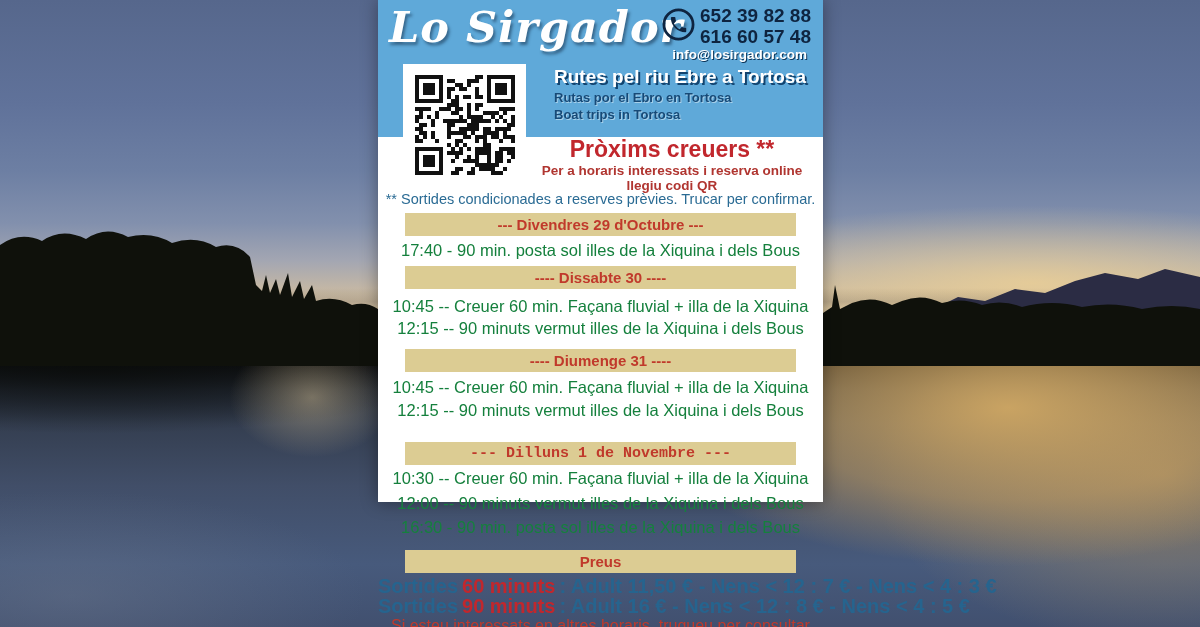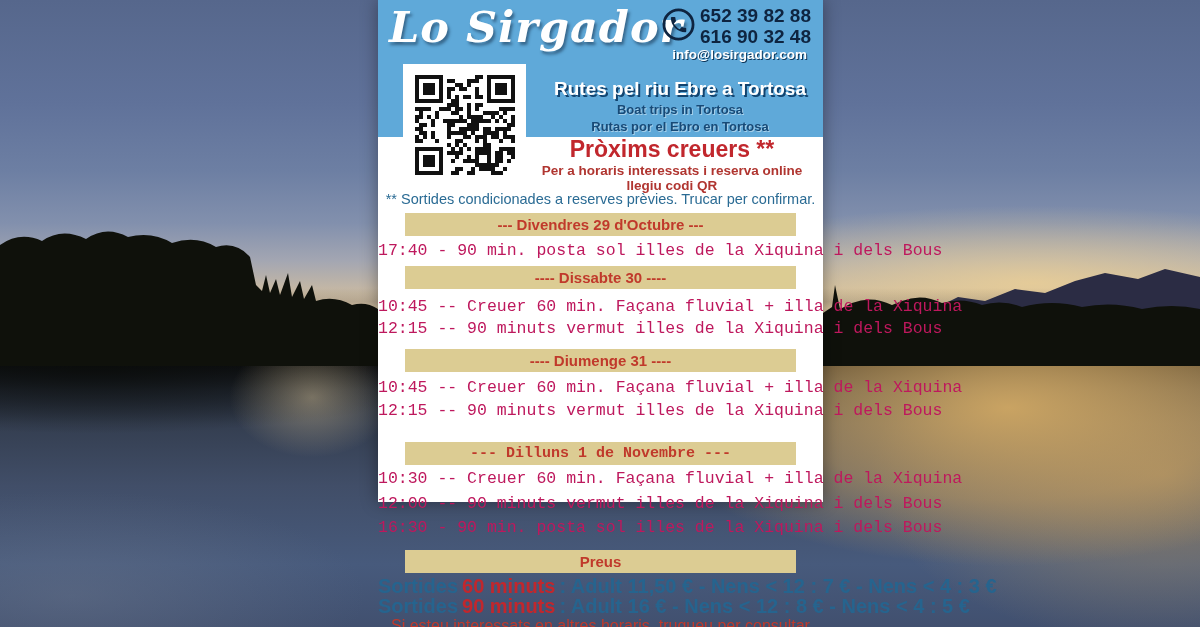--- a/index.html
+++ b/index.html
@@ -29,38 +29,38 @@
   .flyer{position:absolute;left:378px;top:0;width:445px;height:502px;background:#ffffff;
     box-shadow:0 0 16px rgba(0,0,0,.38);}
   .flyer-header{position:absolute;left:0;top:0;width:445px;height:137px;background:#5fa9d9;}
   .logo{position:absolute;left:11px;top:2px;font-family:"DejaVu Serif",serif;font-style:italic;font-weight:bold;
     font-size:43px;color:#ffffff;text-shadow:2px 3px 3px rgba(16,39,66,.5);letter-spacing:1px;white-space:nowrap;}
   .contact{position:absolute;right:12px;top:5px;display:flex;align-items:flex-start;}
   .phone-icon{width:33px;height:33px;margin:3px 5px 0 0;flex:none;}
   .phones{text-align:right;font-weight:bold;font-size:19px;line-height:21px;color:#0e2440;white-space:nowrap;}
   .email{position:absolute;right:16px;top:47px;font-weight:bold;font-size:13.5px;color:#ffffff;
     text-shadow:1px 1px 0 #0e3558;white-space:nowrap;}
-  .taglines{position:absolute;right:17px;top:66px;text-align:center;margin-top:12px;}
+  .taglines{position:absolute;right:17px;top:66px;text-align:left;}
   .tag-ca{font-weight:bold;font-size:19px;color:#ffffff;text-shadow:2px 2px 0 #12436e;white-space:nowrap;}
   .tag-sm{font-weight:bold;font-size:13px;color:#174a77;text-shadow:1px 1px 0 rgba(255,255,255,.45);
     margin-top:2px;white-space:nowrap;}
 
   .qr-box{position:absolute;left:25px;top:64px;width:123px;height:122px;background:#ffffff;
     display:flex;align-items:center;justify-content:center;}
   .qr-box svg{width:100px;height:100px;display:block;}
 
   .intro{position:absolute;left:150px;top:136px;width:288px;text-align:center;}
   .intro-title{font-weight:bold;font-size:23px;color:#c1272d;white-space:nowrap;}
   .intro-sub{font-weight:bold;font-size:13.5px;line-height:15px;color:#b03530;}
   .note{position:absolute;left:0;top:191px;width:445px;text-align:center;font-size:14.5px;color:#2a6b94;}
 
   .schedule{position:absolute;left:0;top:213px;width:445px;text-align:center;}
   .band{margin:0 27px;height:23px;line-height:23px;background:#dccc93;color:#c0392b;
     font-weight:bold;font-size:15px;}
-  .row{font-size:16.5px;line-height:19px;color:#be185d;white-space:nowrap;font-family:Liberation Mono, monospace;}
+  .row{font-size:16.5px;line-height:19px;color:#15803d;white-space:nowrap;}
   .price{font-size:20px;line-height:16px;font-weight:bold;color:#26648e;white-space:nowrap;}
   .price .duration{color:#c1272d;margin:0 4px;}
   .footer-note{font-size:16px;line-height:19px;color:#c0392b;white-space:nowrap;}
   .mt2{margin-top:2px;}.mt3{margin-top:3px;}.mt4{margin-top:4px;}.mt5{margin-top:5px;}
   .mt6{margin-top:6px;text-align:center;}.mt8{margin-top:8px;}.mt10{margin-top:22px;font-family:Liberation Mono, monospace;}.mt11{margin-top:11px;}.mt13{margin-top:13px;}
 </style>
 </head>
 <body>
 
 <div class="stage">
@@ -84,30 +84,30 @@
     <div class="flyer-header">
       <div class="logo">Lo Sirgador</div>
 
       <div class="contact">
         <svg class="phone-icon" viewBox="0 0 24 24">
           <circle cx="12" cy="12" r="10.6" fill="none" stroke="#0e2440" stroke-width="2"></circle>
           <path fill="#0e2440" transform="translate(4.6,4.6) scale(0.62)" d="M6.6 10.8c1.5 2.9 3.8 5.2 6.7 6.7l2.2-2.2c.3-.3.7-.4 1-.2 1.1.4 2.3.6 3.5.6.6 0 1 .4 1 1V20c0 .6-.4 1-1 1C10.6 21 3 13.4 3 4c0-.6.4-1 1-1h3.3c.6 0 1 .4 1 1 0 1.2.2 2.4.6 3.5.1.3 0 .7-.2 1L6.6 10.8z"></path>
         </svg>
         <div class="phones">
           <div>652 39 82 88</div>
-          <div>616 90 32 48</div>
+          <div>616 60 57 48</div>
         </div>
       </div>
 
       <div class="email">info@losirgador.com</div>
 
       <div class="taglines">
         <div class="tag-ca">Rutes pel riu Ebre a Tortosa</div>
+        <div class="tag-sm">Rutas por el Ebro en Tortosa</div>
         <div class="tag-sm">Boat trips in Tortosa</div>
-        <div class="tag-sm">Rutas por el Ebro en Tortosa</div>
       </div>
     </div>
 
     <div class="qr-box">
       <svg id="qr-svg" viewBox="0 0 25 25" shape-rendering="crispEdges">
           <path d="M15 0h1v1h-1zM16 0h1v1h-1zM8 1h1v1h-1zM9 1h1v1h-1zM13 1h1v1h-1zM14 1h1v1h-1zM15 1h1v1h-1zM10 2h1v1h-1zM11 2h1v1h-1zM13 2h1v1h-1zM8 3h1v1h-1zM9 3h1v1h-1zM11 3h1v1h-1zM12 3h1v1h-1zM15 3h1v1h-1zM8 4h1v1h-1zM15 4h1v1h-1zM8 5h1v1h-1zM10 5h1v1h-1zM12 5h1v1h-1zM13 5h1v1h-1zM15 5h1v1h-1zM16 5h1v1h-1zM9 6h1v1h-1zM10 6h1v1h-1zM8 7h1v1h-1zM9 7h1v1h-1zM10 7h1v1h-1zM13 7h1v1h-1zM15 7h1v1h-1zM16 7h1v1h-1zM0 8h1v1h-1zM1 8h1v1h-1zM2 8h1v1h-1zM3 8h1v1h-1zM6 8h1v1h-1zM7 8h1v1h-1zM8 8h1v1h-1zM10 8h1v1h-1zM11 8h1v1h-1zM13 8h1v1h-1zM15 8h1v1h-1zM21 8h1v1h-1zM22 8h1v1h-1zM23 8h1v1h-1zM24 8h1v1h-1zM1 9h1v1h-1zM5 9h1v1h-1zM9 9h1v1h-1zM10 9h1v1h-1zM13 9h1v1h-1zM17 9h1v1h-1zM18 9h1v1h-1zM19 9h1v1h-1zM20 9h1v1h-1zM22 9h1v1h-1zM0 10h1v1h-1zM1 10h1v1h-1zM3 10h1v1h-1zM5 10h1v1h-1zM11 10h1v1h-1zM13 10h1v1h-1zM14 10h1v1h-1zM15 10h1v1h-1zM16 10h1v1h-1zM19 10h1v1h-1zM21 10h1v1h-1zM24 10h1v1h-1zM0 11h1v1h-1zM4 11h1v1h-1zM7 11h1v1h-1zM8 11h1v1h-1zM9 11h1v1h-1zM10 11h1v1h-1zM11 11h1v1h-1zM12 11h1v1h-1zM14 11h1v1h-1zM15 11h1v1h-1zM16 11h1v1h-1zM17 11h1v1h-1zM18 11h1v1h-1zM20 11h1v1h-1zM22 11h1v1h-1zM24 11h1v1h-1zM1 12h1v1h-1zM2 12h1v1h-1zM4 12h1v1h-1zM8 12h1v1h-1zM9 12h1v1h-1zM13 12h1v1h-1zM14 12h1v1h-1zM15 12h1v1h-1zM23 12h1v1h-1zM24 12h1v1h-1zM0 13h1v1h-1zM1 13h1v1h-1zM8 13h1v1h-1zM11 13h1v1h-1zM12 13h1v1h-1zM13 13h1v1h-1zM14 13h1v1h-1zM15 13h1v1h-1zM17 13h1v1h-1zM18 13h1v1h-1zM20 13h1v1h-1zM21 13h1v1h-1zM22 13h1v1h-1zM23 13h1v1h-1zM1 14h1v1h-1zM2 14h1v1h-1zM4 14h1v1h-1zM8 14h1v1h-1zM9 14h1v1h-1zM10 14h1v1h-1zM11 14h1v1h-1zM12 14h1v1h-1zM14 14h1v1h-1zM17 14h1v1h-1zM18 14h1v1h-1zM19 14h1v1h-1zM20 14h1v1h-1zM22 14h1v1h-1zM0 15h1v1h-1zM2 15h1v1h-1zM4 15h1v1h-1zM8 15h1v1h-1zM12 15h1v1h-1zM13 15h1v1h-1zM15 15h1v1h-1zM16 15h1v1h-1zM17 15h1v1h-1zM19 15h1v1h-1zM20 15h1v1h-1zM22 15h1v1h-1zM23 15h1v1h-1zM24 15h1v1h-1zM0 16h1v1h-1zM1 16h1v1h-1zM5 16h1v1h-1zM10 16h1v1h-1zM11 16h1v1h-1zM15 16h1v1h-1zM17 16h1v1h-1zM21 16h1v1h-1zM24 16h1v1h-1zM8 17h1v1h-1zM10 17h1v1h-1zM12 17h1v1h-1zM17 17h1v1h-1zM18 17h1v1h-1zM9 18h1v1h-1zM11 18h1v1h-1zM13 18h1v1h-1zM15 18h1v1h-1zM16 18h1v1h-1zM17 18h1v1h-1zM18 18h1v1h-1zM21 18h1v1h-1zM22 18h1v1h-1zM23 18h1v1h-1zM24 18h1v1h-1zM8 19h1v1h-1zM9 19h1v1h-1zM10 19h1v1h-1zM11 19h1v1h-1zM15 19h1v1h-1zM16 19h1v1h-1zM17 19h1v1h-1zM18 19h1v1h-1zM20 19h1v1h-1zM21 19h1v1h-1zM23 19h1v1h-1zM24 19h1v1h-1zM10 20h1v1h-1zM13 20h1v1h-1zM15 20h1v1h-1zM18 20h1v1h-1zM20 20h1v1h-1zM21 20h1v1h-1zM24 20h1v1h-1zM9 21h1v1h-1zM12 21h1v1h-1zM13 21h1v1h-1zM14 21h1v1h-1zM15 21h1v1h-1zM18 21h1v1h-1zM20 21h1v1h-1zM21 21h1v1h-1zM23 21h1v1h-1zM15 22h1v1h-1zM16 22h1v1h-1zM17 22h1v1h-1zM18 22h1v1h-1zM19 22h1v1h-1zM20 22h1v1h-1zM10 23h1v1h-1zM11 23h1v1h-1zM14 23h1v1h-1zM16 23h1v1h-1zM17 23h1v1h-1zM18 23h1v1h-1zM19 23h1v1h-1zM22 23h1v1h-1zM9 24h1v1h-1zM10 24h1v1h-1zM13 24h1v1h-1zM14 24h1v1h-1zM19 24h1v1h-1zM20 24h1v1h-1zM21 24h1v1h-1zM0 0h7v7h-7z M1 1h5v5h-5z M2 2h3v3h-3zM18 0h7v7h-7z M19 1h5v5h-5z M20 2h3v3h-3zM0 18h7v7h-7z M1 19h5v5h-5z M2 20h3v3h-3z" fill="#111" fill-rule="evenodd"></path>
         </svg>
     </div>
 
     <div class="intro">

